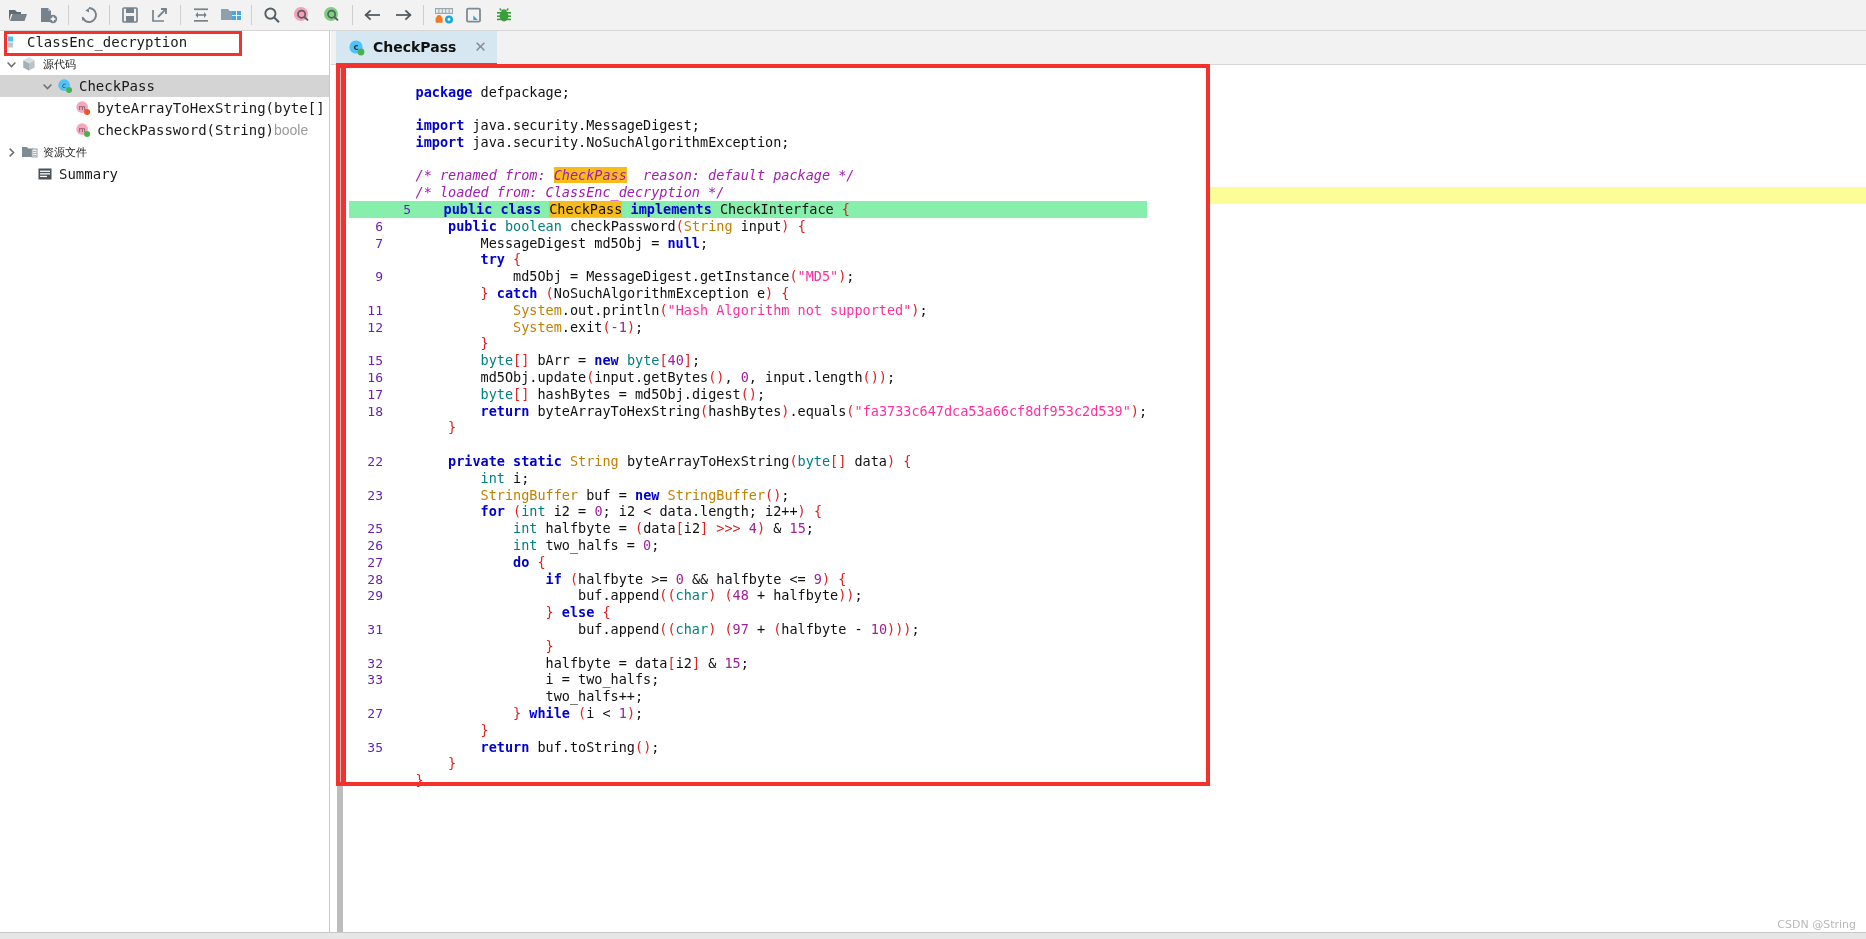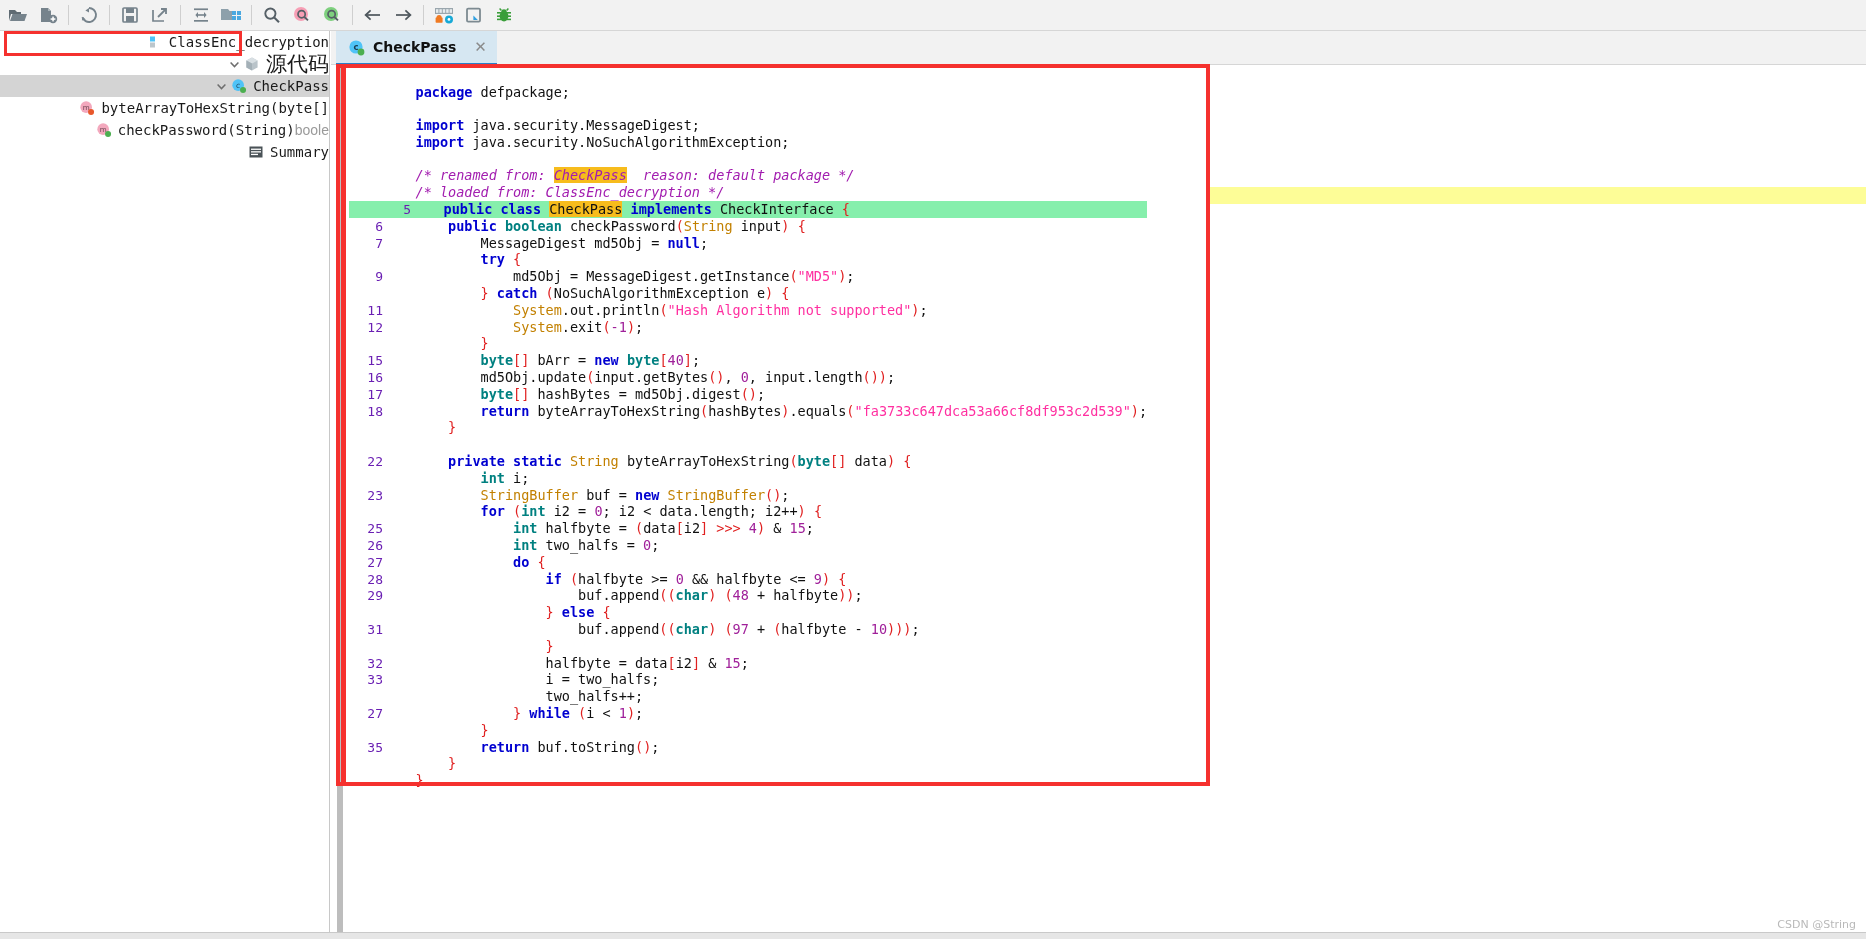--- a/index.html
+++ b/index.html
@@ -41,31 +41,30 @@
     overflow:hidden;
     font-family:"DejaVu Sans", sans-serif;
   }
   .tree-row{
     display:flex;align-items:center;
     height:22px;
     white-space:nowrap;
     font-size:14.5px;
     color:#1a1a1a;
     position:relative;
-    justify-content:flex-end;
   }
   .tree-row.selected{background:#d4d4d4;}
   .twisty{
     width:14px;height:14px;margin-right:2px;flex:0 0 14px;
     display:flex;align-items:center;justify-content:center;
     color:#6e6e6e;font-size:11px;
   }
   .tree-ico{width:18px;height:16px;flex:0 0 18px;margin-right:5px;display:flex;align-items:center;justify-content:center;}
   .tree-label{font-family:"DejaVu Sans Mono", monospace;font-size:14px;}
-  .tree-label.cjk{font-family:"DejaVu Sans", sans-serif;font-size:21px;}
+  .tree-label.cjk{font-family:"DejaVu Sans", sans-serif;font-size:11px;}
   .tree-sig{color:#9a9a9a;font-family:Liberation Sans, sans-serif;font-size:14px;}
 
   
   #root-highlight{
     position:absolute;left:4px;top:31px;
     width:238px;height:25px;
     border:3px solid #f5312e;
     box-sizing:border-box;
     pointer-events:none;
   }
@@ -117,21 +116,21 @@
     color:#6a1fb3;
     font-family:"DejaVu Sans Mono", monospace;
     font-size:13px;
     margin-right:0;
   }
   .codetxt{display:inline-block;}
   .cl.hl{background:#86efac;padding-left:28px;}
 
   
   .kw{color:#0000d0;font-weight:bold;}
-  .kw2{color:#008080;font-weight:bold;}
+  .kw2{color:#008080;font-weight:normal;}
   .cmt{color:#a21caf;font-style:italic;}
   .str{color:#ff2fa0;}
   .num{color:#a0209a;}
   .typ{color:#c28000;}
   .pun{color:#e02020;}
   .plain{color:#101010;}
   .mark{background:#f7bc1c;}
 
   
   #code-highlight{
@@ -375,20 +374,37 @@
         <span class="tree-ico">
           <svg width="16" height="16" viewBox="0 0 17 17">
             <circle cx="7.6" cy="7.6" r="6.2" fill="#f3a8bd"></circle>
             <text x="7.6" y="10.6" font-size="7.6" font-family="DejaVu Sans, sans-serif" fill="#6b4450" text-anchor="middle">m</text>
             <circle cx="12.8" cy="12.8" r="3.2" fill="#4caf50"></circle>
           </svg>
         </span>
         <span class="tree-label">checkPassword(String)</span>
         <span class="tree-sig"> boole</span>
       </div>
+      <div class="tree-row" style="padding-left: 4px;">
+        <span class="twisty">
+          <svg width="11" height="11" viewBox="0 0 11 11">
+            <path d="M3.6 1.6L7.6 5.5 3.6 9.4" fill="none" stroke="#6e6e6e" stroke-width="1.5"></path>
+          </svg>
+        </span>
+        <span class="tree-ico">
+          <svg width="17" height="14" viewBox="0 0 17 14">
+            <path d="M1 2h5l1.2 1.6H13V12H1z" fill="#7f8c93"></path>
+            <rect x="11" y="4" width="5" height="8" fill="#f2f2f2" stroke="#9aa7ae"></rect>
+            <rect x="12" y="6" width="3" height="0.9" fill="#e2a33c"></rect>
+            <rect x="12" y="8" width="3" height="0.9" fill="#e2a33c"></rect>
+            <rect x="12" y="10" width="3" height="0.9" fill="#e2a33c"></rect>
+          </svg>
+        </span>
+        <span class="tree-label cjk">资源文件</span>
+      </div>
       <div class="tree-row" style="padding-left: 20px;">
         <span class="twisty"></span>
         <span class="tree-ico">
           <svg width="16" height="14" viewBox="0 0 16 14">
             <rect x="1.5" y="1.5" width="13" height="11" fill="#4a5257"></rect>
             <rect x="3" y="3.6" width="10" height="1.3" fill="#fff"></rect>
             <rect x="3" y="6.2" width="10" height="1.3" fill="#fff"></rect>
             <rect x="3" y="8.8" width="7" height="1.3" fill="#fff"></rect>
           </svg>
         </span>

